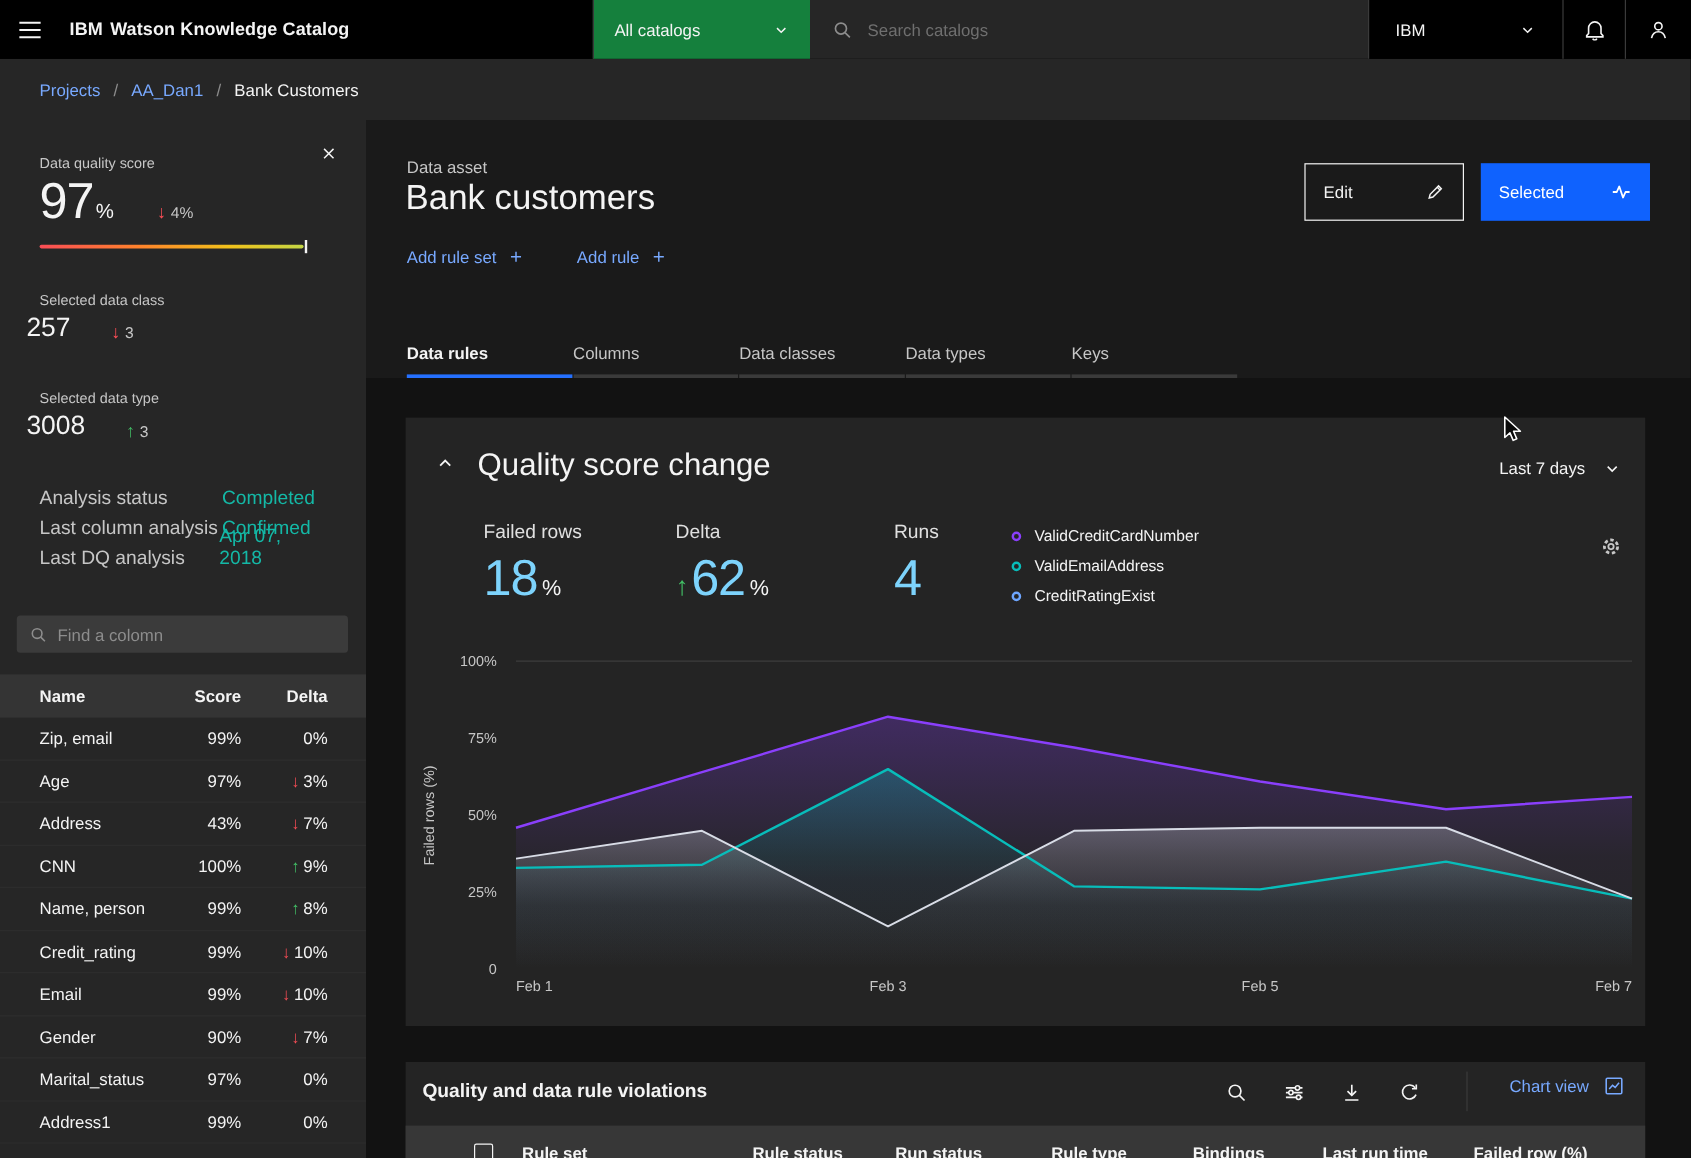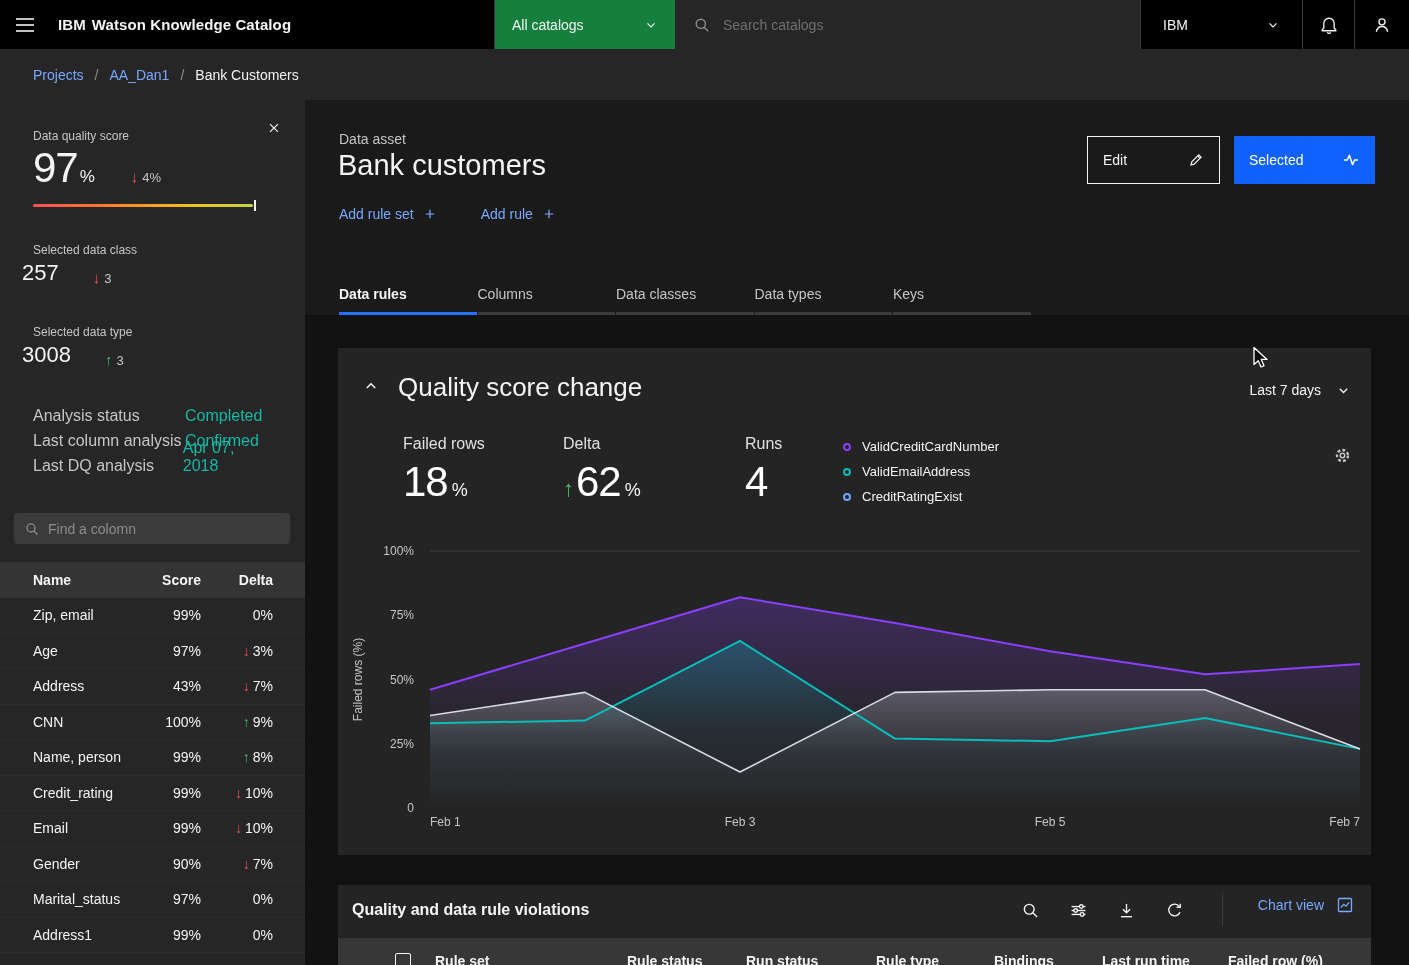--- a/index.html
+++ b/index.html
@@ -98,21 +98,21 @@
   .content{position:absolute;left:0;top:215px;right:0;bottom:0;background:#121212;overflow:hidden}
   .card{position:absolute;background:#242424}
   .quality-card{left:33px;top:33px;width:1033px;height:507px}
   .collapse-btn{position:absolute;left:25px;top:30px;background:none;border:none;color:#f4f4f4}
   .q-title{position:absolute;left:60px;top:24px;font-size:26px;font-weight:300;color:#f4f4f4}
   .range-select{position:absolute;right:20px;top:34px;display:flex;align-items:center;gap:15px;
     color:#f4f4f4;cursor:pointer;background:none;border:none;font-size:14px}
   .metric{position:absolute;top:87px}
   .m-label{font-size:16px;color:#e0e0e0}
   .m-value-row{display:flex;align-items:baseline;margin-top:5px}
-  .m-value{font-size:42px;font-weight:300;letter-spacing:-1px;color:#ffffff}
+  .m-value{font-size:42px;font-weight:300;letter-spacing:-1px;color:#7dd3fc}
   .m-unit{font-size:18px;margin-left:4px;color:#f4f4f4}
   .m-trend{font-size:22px;margin-right:2px}
   .m-trend.up{color:#42be65}
   .metric-0{left:65px}.metric-1{left:225px}.metric-2{left:407px}
   .legend{position:absolute;left:505px;top:86px}
   .legend-item{display:flex;align-items:center;height:25px;gap:11px;cursor:pointer}
   .legend-dot{width:8px;height:8px;border-radius:50%;border:2px solid #fff;background:transparent}
   .legend-label{font-size:13px;color:#f4f4f4}
   .gear-btn{position:absolute;right:20px;top:99px;background:none;border:none;color:#c6c6c6}
   .chart-wrap{position:absolute;left:0;top:188px;width:1033px;height:305px}

